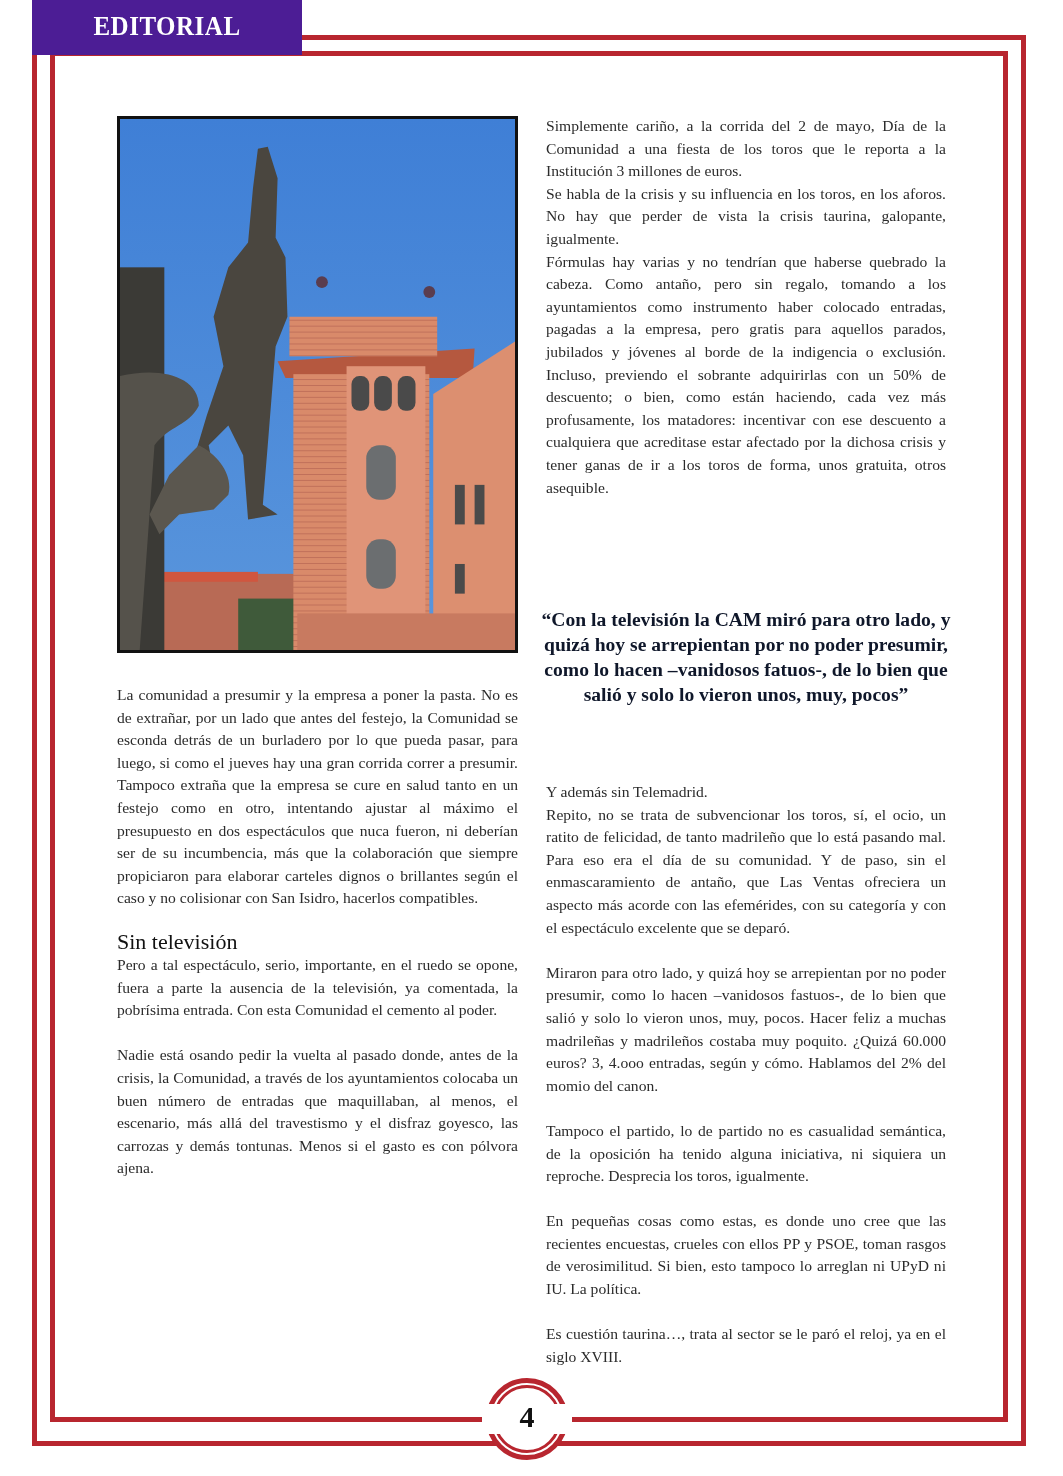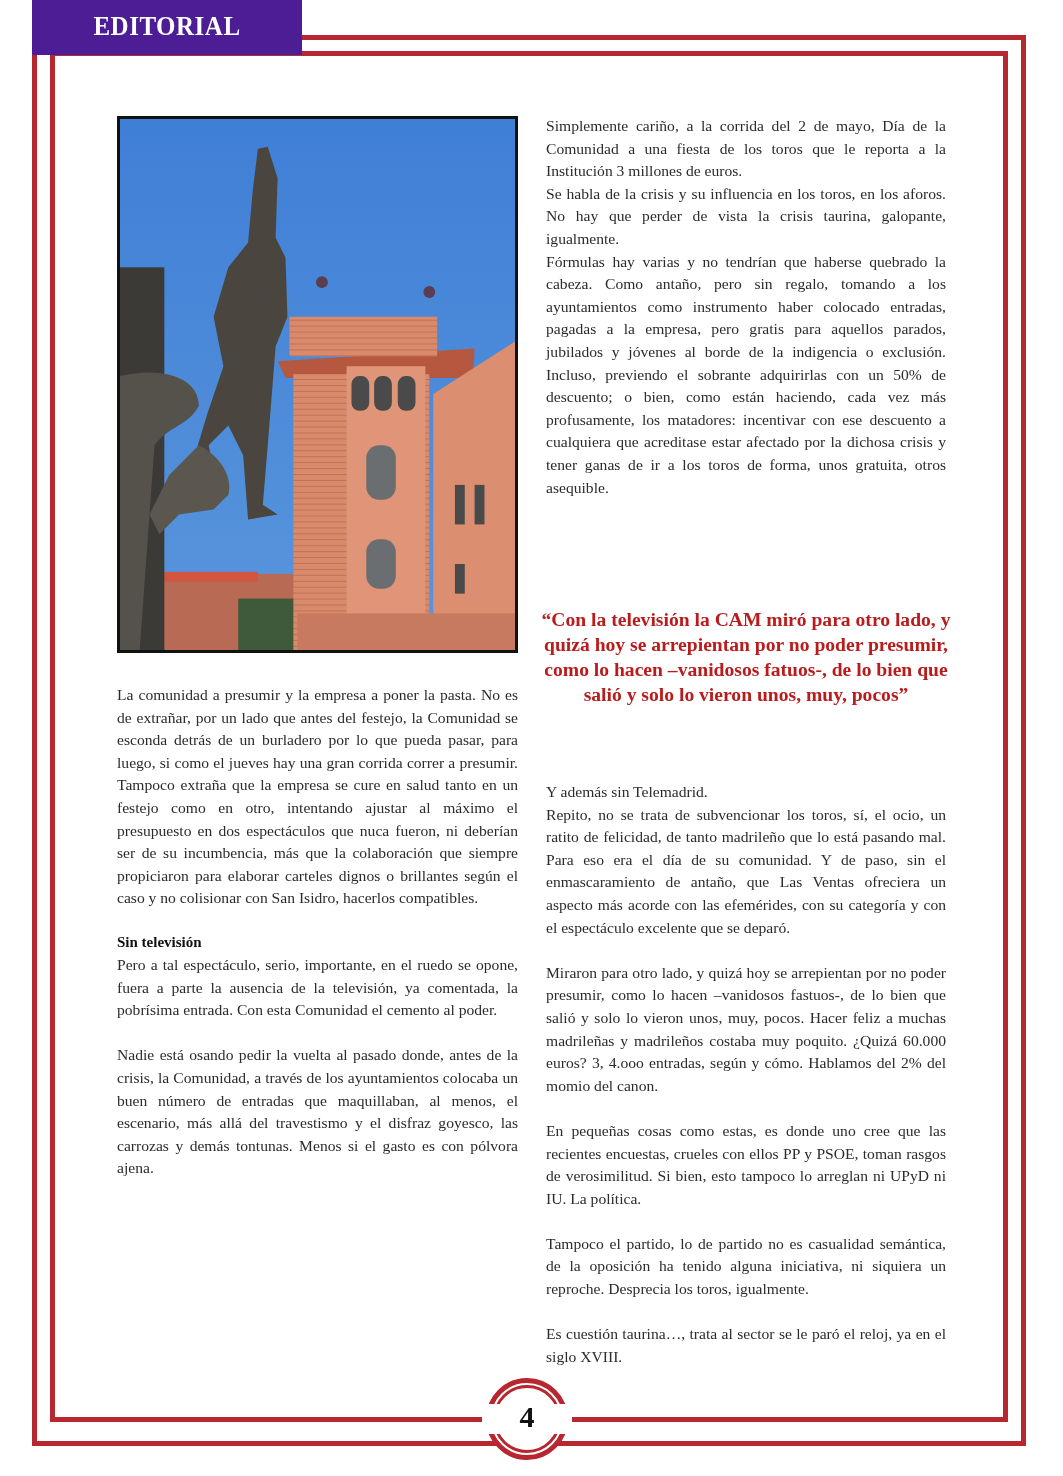--- a/index.html
+++ b/index.html
@@ -25,26 +25,26 @@
     border: 3px solid #111; overflow: hidden; background: #4a86d0;
   }
   .photo svg { display: block; width: 100%; height: 100%; }
 
   .col { position: absolute; font-size: 15.6px; line-height: 22.6px; text-align: justify; color: #2b2b2b; }
   .col p { margin: 0; hyphens: manual; }
   .col p.gap { margin-top: 22.6px; }
   .col-left { left: 117px; top: 684px; width: 401px; }
   .col-right { left: 546px; top: 115px; width: 400px; }
 
-  .subhead { font-family: "Liberation Serif", serif; font-weight: bold; font-size: 15px; line-height: 24px; color: #111; margin-top: 20px; }
+  .subhead { font-family: "Liberation Serif", serif; font-weight: normal; font-size: 22px; line-height: 24px; color: #111; margin-top: 20px; }
 
   .pullquote {
     position: absolute; left: 540px; top: 607px; width: 412px;
     font-family: "Liberation Serif", serif; font-weight: bold; font-size: 19.6px;
-    line-height: 25px; text-align: center; color: #b91c1c;
+    line-height: 25px; text-align: center; color: #0f172a;
   }
   .col-right2 { left: 546px; top: 781px; width: 400px; }
 
   .page-badge { position: absolute; left: 486px; top: 1378px; width: 82px; height: 82px; }
   .page-badge .ring { position: absolute; inset: 0; border-radius: 50%; border: 5px solid #b8262f; background: #fff; }
   .page-badge .ring2 { position: absolute; inset: 7px; border-radius: 50%; border: 3px solid #b8262f; }
   .page-badge .band { position: absolute; left: -4px; right: -4px; top: 26px; height: 30px; background: #fff; }
   .page-badge .num {
     position: absolute; left: 0; right: 0; top: 22px; text-align: center;
     font-family: "Liberation Serif", serif; font-weight: bold; font-size: 30px; color: #111;
@@ -116,22 +116,22 @@
   <p>Se habla de la crisis y su influencia en los toros, en los aforos. No hay que perder de vista la crisis taurina, ga­lopante, igualmente.</p>
   <p>Fórmulas hay varias y no tendrían que haberse quebra­do la cabeza. Como antaño, pero sin regalo, tomando a los ayuntamientos como instrumento haber colocado entradas, pagadas a la empresa, pero gratis para aquellos parados, jubilados y jóvenes al borde de la indigencia o exclusión. Incluso, previendo el sobrante adquirirlas con un 50% de descuento; o bien, como están hacien­do, cada vez más profusamente, los matadores: incenti­var con ese descuento a cualquiera que acreditase estar afectado por la dichosa crisis y tener ganas de ir a los toros de forma, unos gratuita, otros asequible.</p>
 </div>
 
 <div class="pullquote">“Con la televisión la CAM miró para otro lado, y quizá hoy se arrepientan por no poder presumir, como lo hacen –vanidosos fatuos-, de lo bien que salió y solo lo vieron unos, muy, pocos”</div>
 
 <div class="col col-right2">
   <p>Y además sin Telemadrid.</p>
   <p>Repito, no se trata de subvencionar los toros, sí, el ocio, un ratito de felicidad, de tanto madrileño que lo está pasando mal. Para eso era el día de su comunidad. Y de paso, sin el enmascaramiento de antaño, que Las Ven­tas ofreciera un aspecto más acorde con las efemérides, con su categoría y con el espectáculo excelente que se deparó.</p>
   <p class="gap">Miraron para otro lado, y quizá hoy se arrepientan por no poder presumir, como lo hacen –vanidosos fastuos-, de lo bien que salió y solo lo vieron unos, muy, pocos. Hacer feliz a muchas madrileñas y madrileños costaba muy poquito. ¿Quizá 60.000 euros? 3, 4.ooo entradas, según y cómo. Hablamos del 2% del momio del canon.</p>
+  <p class="gap">Tampoco el partido, lo de partido no es casualidad se­mántica, de la oposición ha tenido alguna iniciativa, ni siquiera un reproche. Desprecia los toros, igualmente.</p>
   <p class="gap">En pequeñas cosas como estas, es donde uno cree que las recientes encuestas, crueles con ellos PP y PSOE, toman rasgos de verosimilitud. Si bien, esto tampoco lo arreglan ni UPyD ni IU. La política.</p>
-  <p class="gap">Tampoco el partido, lo de partido no es casualidad se­mántica, de la oposición ha tenido alguna iniciativa, ni siquiera un reproche. Desprecia los toros, igualmente.</p>
   <p class="gap">Es cuestión taurina…, trata al sector se le paró el reloj, ya en el siglo XVIII.</p>
 </div>
 
 <div class="page-badge">
   <div class="ring"></div>
   <div class="ring2"></div>
   <div class="band"></div>
   <div class="num">4</div>
 </div>
 

